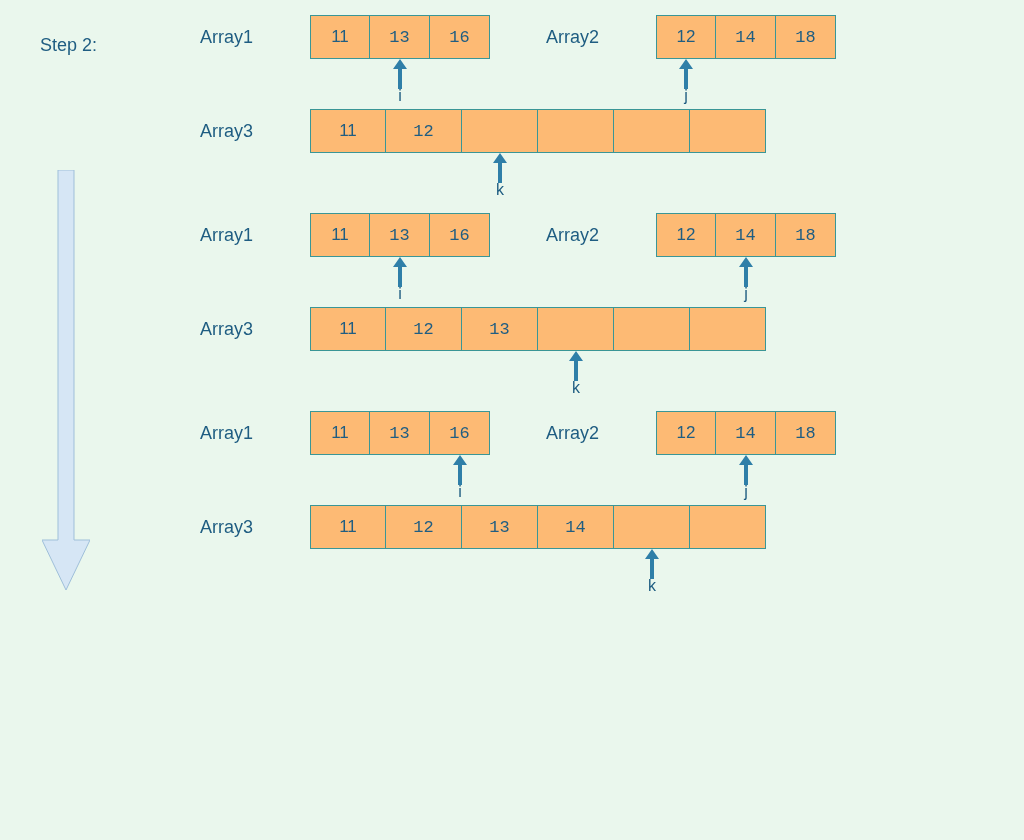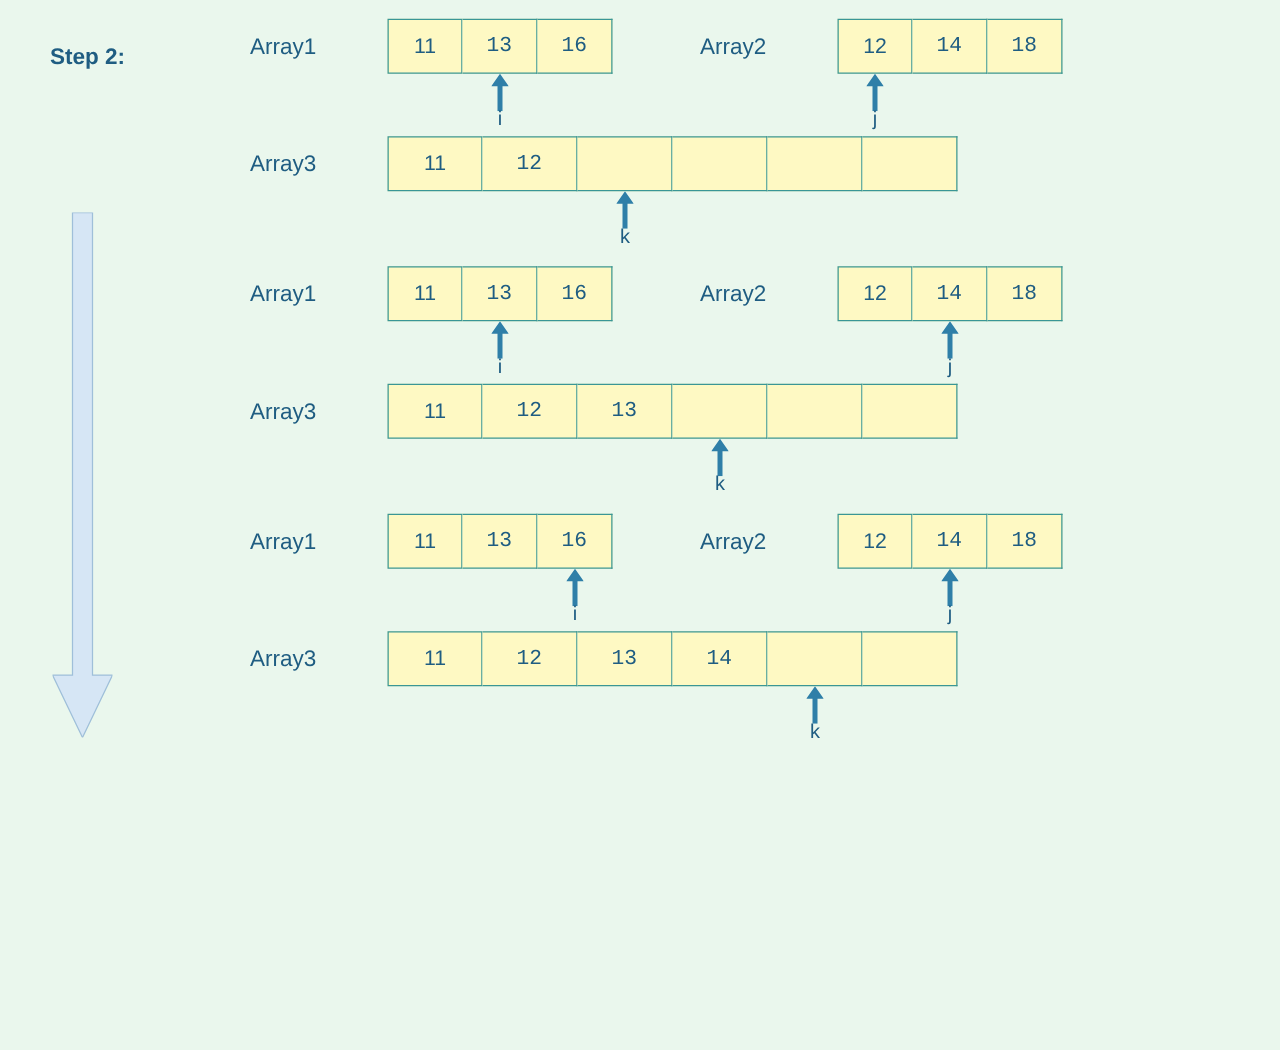--- a/index.html
+++ b/index.html
@@ -11,21 +11,20 @@
     font-family: Arial, Helvetica, sans-serif;
     color: #1f5d82;
     position: relative;
     overflow: hidden;
   }
   .step-label {
     position: absolute;
     left: 40px;
     top: 35px;
     font-size: 18px;
-    font-weight: bold;
   }
   .big-arrow {
     position: absolute;
     left: 42px;
     top: 170px;
   }
   .content {
     position: absolute;
     left: 200px;
     top: 15px;
@@ -33,38 +32,38 @@
   }
   .group {
     margin-bottom: 28px;
   }
   .row {
     display: flex;
     align-items: flex-start;
     margin-bottom: 6px;
   }
   .second-pair {
-    margin-left: 70px;
+    margin-left: 56px;
   }
   .label {
     width: 110px;
     font-size: 18px;
     padding-top: 12px;
     flex: none;
   }
   .arr {
     display: flex;
     position: relative;
   }
   .cell {
     width: 60px;
     height: 44px;
     box-sizing: border-box;
     border: 1px solid #3a9696;
-    background: #fef9c3;
+    background: #fdba74;
     display: flex;
     align-items: center;
     justify-content: center;
     font-size: 17px;
     color: #1f5d82;
   }
   .cell + .cell {
     border-left: none;
     font-family: Liberation Mono, monospace;
   }

